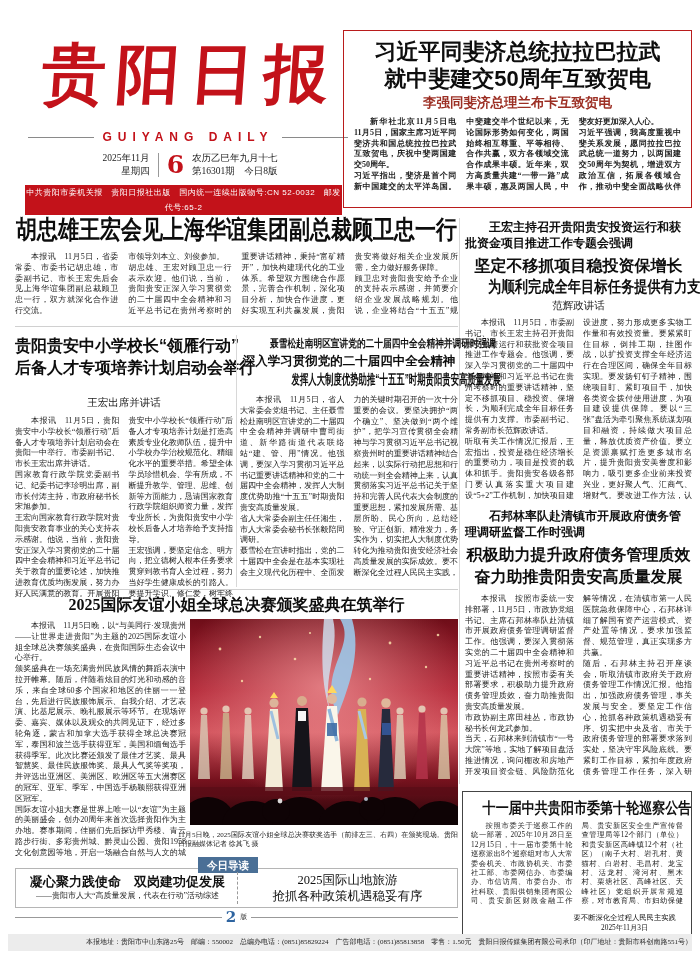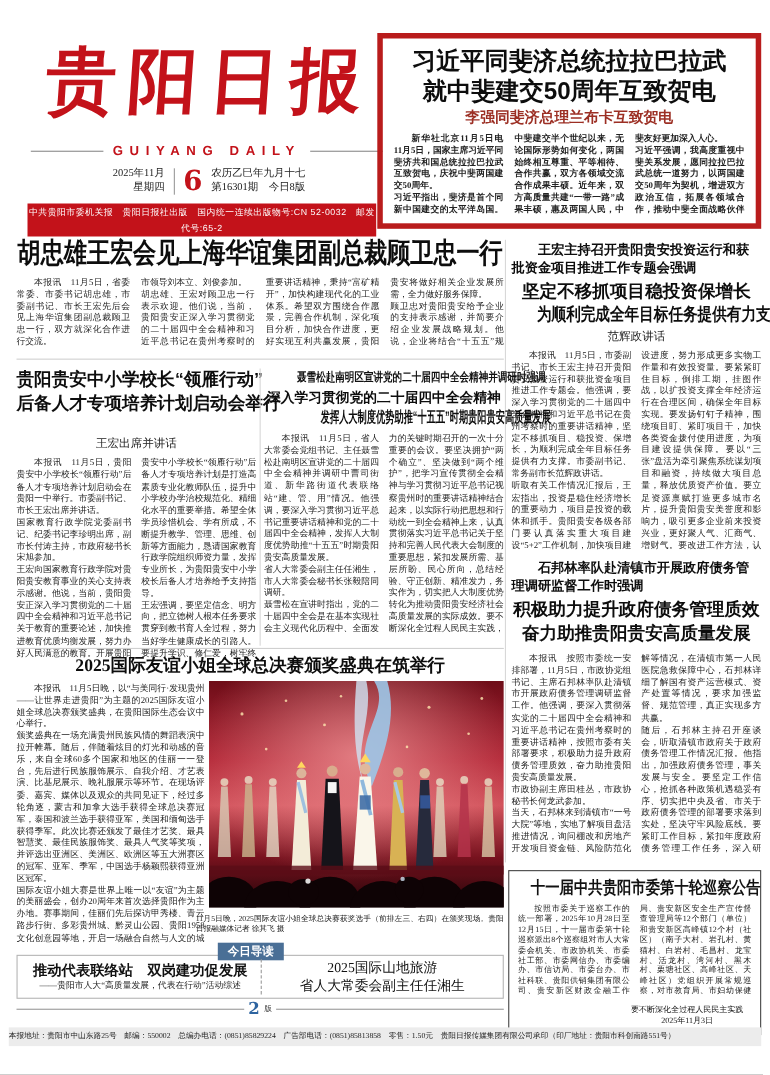--- a/index.html
+++ b/index.html
@@ -16,31 +16,31 @@
   .c4{column-count:4;column-gap:10px;column-fill:auto;}
   .kick{font-weight:700;font-size:12px;line-height:16px;text-indent:2em;color:#0d0d0d;}
   .vrule{width:1px;background:#d8d8d8;}
   .hrule{height:1px;background:#d0d0d0;}
   .sx{display:inline-block;transform-origin:center center;}
   .masthead-title{font-family:"DejaVu Serif",serif;font-weight:700;color:#c3121a;
       font-size:64px;letter-spacing:10px;transform:skewX(-4deg);line-height:1;}
   .en-rule{flex:1;height:1px;background:#8a8a8a;}
   .redbar{background:#c3121a;color:#fff;font-size:8px;line-height:15px;
       font-family:"Liberation Sans",sans-serif;letter-spacing:.5px;}
-  .xi-box{border:5px solid #b91c1c;box-sizing:border-box;padding:7px 10px 19px;}
+  .xi-box{border:1px solid #b91c1c;box-sizing:border-box;padding:7px 10px 19px;}
   .subhead-red{color:#9c2f24;}
   .byline{font-size:10.5px;color:#222;}
   .notice-box{border:1px solid #444;box-sizing:border-box;padding:6px 8px;}
   .guide-box{border:1px solid #b5b5b5;box-sizing:border-box;}
   .badge{background:#4a6f96;color:#fff;font-family:"Liberation Sans",sans-serif;
       font-weight:700;font-size:10.5px;line-height:16px;padding:0 9px;}
   .dashv{border-left:1px dashed #9a9a9a;}
   .pgnum{color:#2e64a0;font-weight:700;font-size:15px;font-family:"DejaVu Serif",serif;}
   .pglabel{font-size:7px;color:#333;}
-  .footerbar{background:#ececec;color:#222;font-size:7px;line-height:17px;text-align:left;}
+  .footerbar{background:#ececec;color:#222;font-size:7px;line-height:17px;text-align:right;}
   .caption{font-size:7px;line-height:9px;color:#222;text-align:justify;}
 </style>
 </head>
 <body>
 
 <div class="sheet">
 
   <div class="abs ctr" style="left:40px;top:42px;width:300px;">
     <div class="masthead-title">贵阳日报</div>
   </div>
@@ -255,27 +255,27 @@
 巡察期间，市委各巡察组设置意见箱，开通联系电话、“市委巡察直通车”，受理党员干部群众的举报和反映。巡察组进驻时间、驻地设置地点、来信来访地址、联系电话号码等详见各巡察组公告。</div>
     <div style="text-align:center;width:55%;margin-left:45%;font-size:7.3px;line-height:10px;margin-top:2px;">
       <div>要不断深化全过程人民民主实践</div>
       <div>2025年11月3日</div>
     </div>
   </div>
 
   <div class="abs guide-box" style="left:15px;top:868px;width:443px;height:40px;"></div>
   <div class="abs badge" style="left:198px;top:857px;">今日导读</div>
   <div class="abs ctr" style="left:25px;top:874px;width:205px;">
-    <div style="font-size:13px;font-weight:700;line-height:16px;" class="nowrap">推动代表联络站　双岗建功促发展</div>
+    <div style="font-size:13px;font-weight:700;line-height:16px;" class="nowrap">凝心聚力践使命　双岗建功促发展</div>
     <div style="font-size:8px;line-height:12px;color:#222;" class="nowrap">——贵阳市人大“高质量发展，代表在行动”活动综述</div>
   </div>
   <div class="abs dashv" style="left:237px;top:872px;height:32px;"></div>
   <div class="abs ctr" style="left:245px;top:872px;width:205px;">
     <div style="font-size:12.5px;line-height:16px;">2025国际山地旅游</div>
-    <div style="font-size:12.5px;line-height:16px;">省人大常委会副主任任湘生</div>
+    <div style="font-size:12.5px;line-height:16px;">抢抓各种政策机遇稳妥有序</div>
   </div>
   <div class="abs" style="left:15px;top:908px;width:443px;display:flex;align-items:center;gap:4px;">
     <span style="flex:1;height:1px;background:#999;"></span>
     <span class="pgnum">2</span>
       <span class="pglabel">版</span>
     <span style="flex:1;height:1px;background:#999;"></span>
   </div>
 
   <div class="abs footerbar" style="left:8px;top:934px;width:684px;height:17px;">本报地址：贵阳市中山东路25号　邮编：550002　总编办电话：(0851)85829224　广告部电话：(0851)85813858　零售：1.50元　贵阳日报传媒集团有限公司承印（印厂地址：贵阳市科创南路551号）</div>
 

